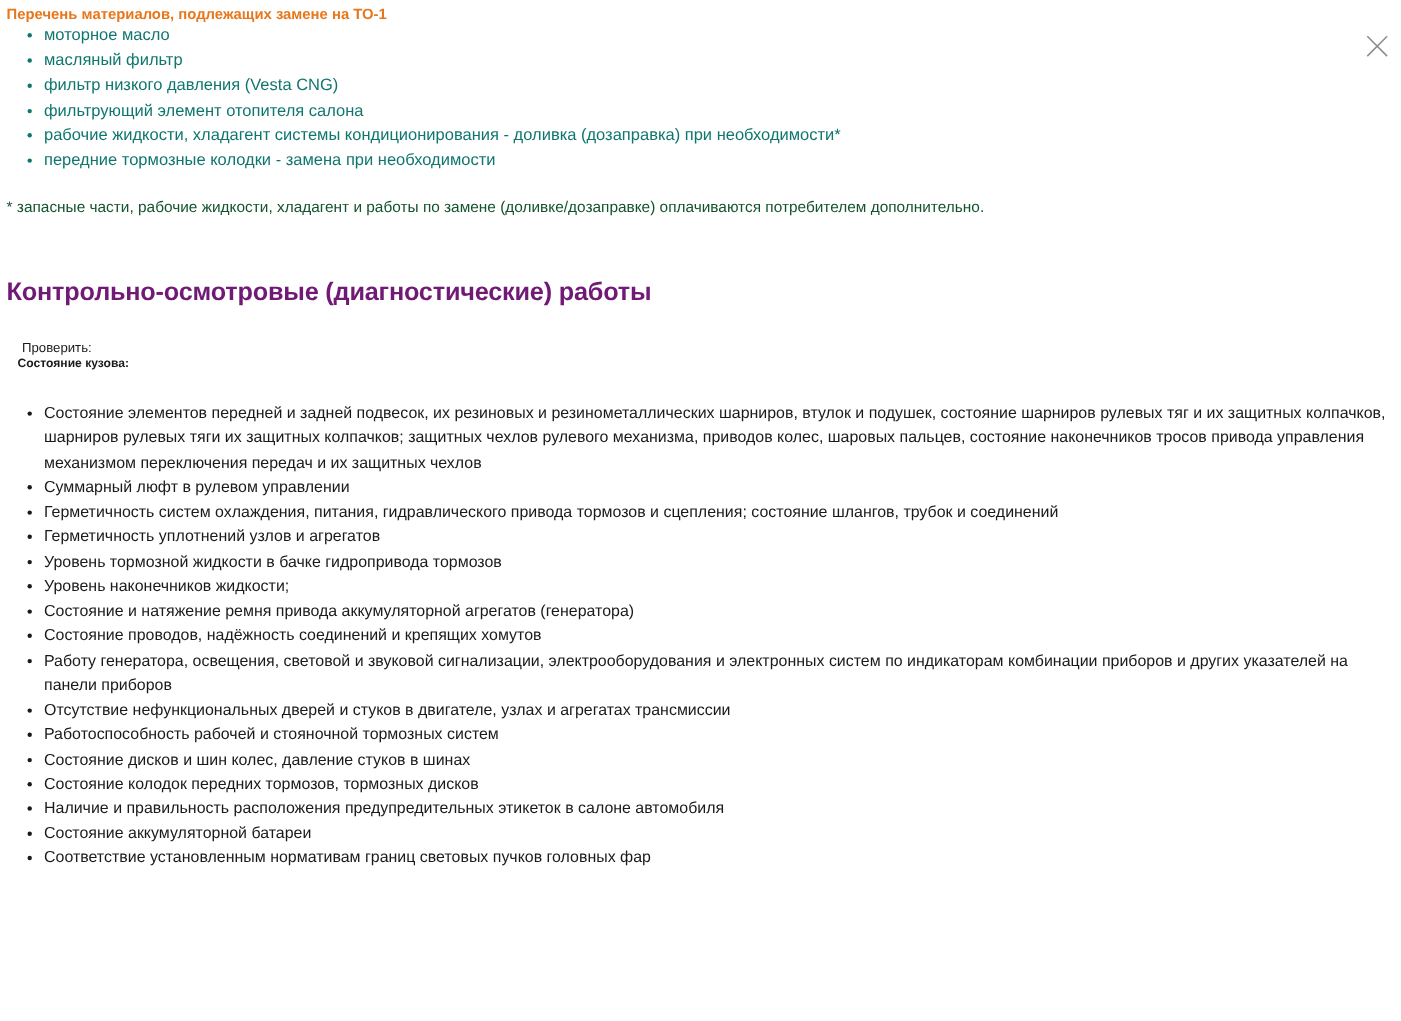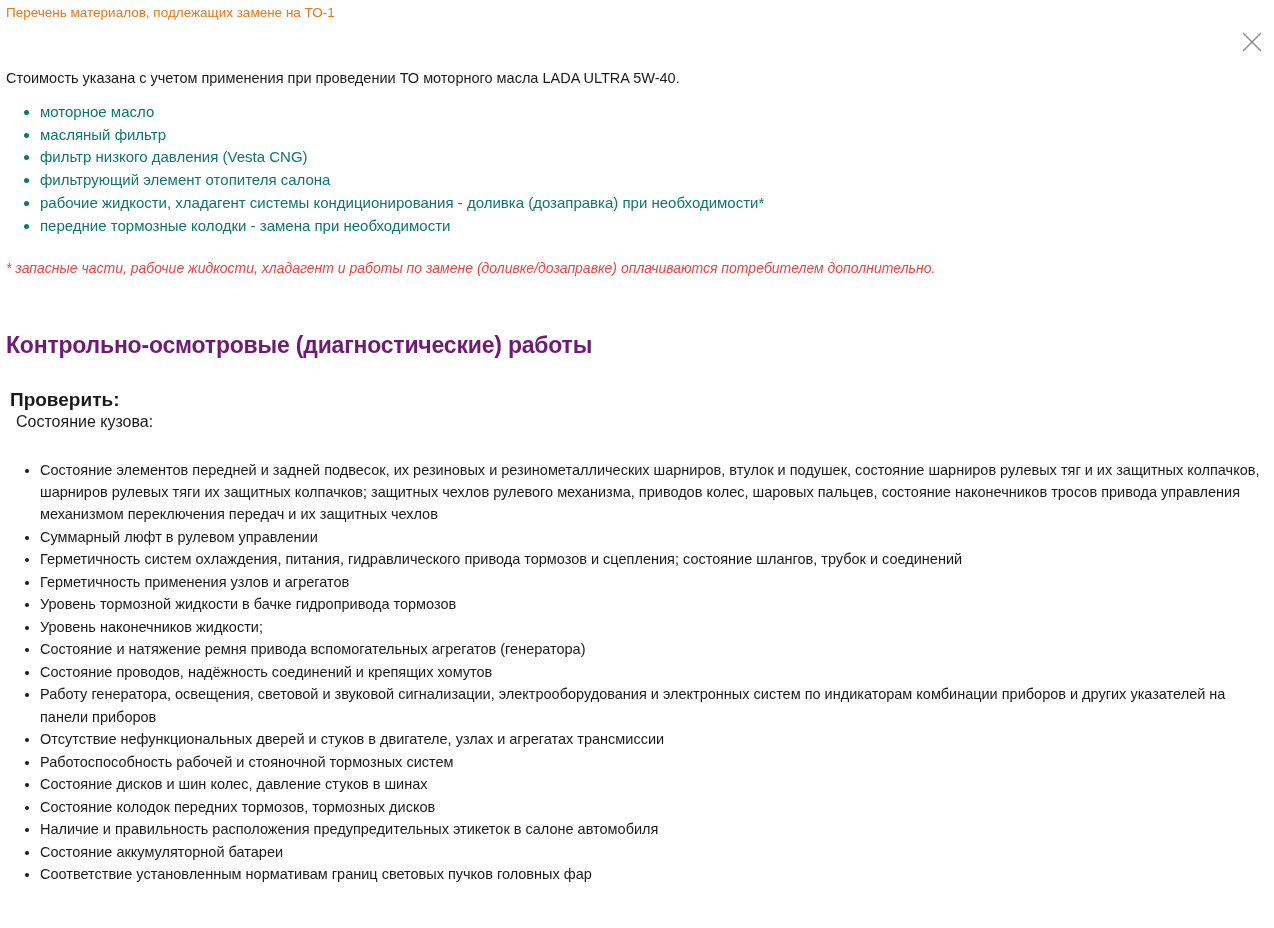--- a/index.html
+++ b/index.html
@@ -20,21 +20,21 @@
     position: relative;
     width: 1274px;
     min-height: 928px;
     padding: 0;
   }
   .doc-title {
     color: #e8761a;
     font-size: 13.5px;
     line-height: 1.2;
     padding: 5px 0 0 6px;
-    font-weight: normal;
+    font-weight: bold;
     margin: 0;
   }
   .close-btn {
     position: absolute;
     top: 28px;
     right: 8px;
     width: 28px;
     height: 28px;
     cursor: pointer;
     color: #888;
@@ -56,40 +56,40 @@
     margin: 0 0 0 0;
     padding-left: 34px;
     list-style: disc;
   }
   ul.bullets li {
     font-size: 15px;
     line-height: 1.52;
     color: #0f766e;
   }
   .footnote {
-    font-style: italic;
     font-size: 14px;
     margin: 22px 0 0 0;
-    color: #ef4444;
+    color: #14532d;
   }
   h2.section-title {
     font-size: 23px;
     font-weight: bold;
     margin: 56px 0 0 0;
     color: #701a75;
     letter-spacing: -0.2px;
   }
   .check-label {
-    font-size: 19px;
-    font-weight: bold;
-    margin: 30px 0 0 4px;
+    font-size: 12px;
+    font-weight: normal;
+    margin: 30px 0 0 14px;
   }
   .sub-label {
-    font-size: 16px;
+    font-size: 11px;
     margin: 2px 0 0 10px;
+    font-weight: bold;
   }
   ul.group-a {
     margin: 14px 0 0 0;
     padding-left: 34px;
     list-style: disc;
   }
   ul.group-a li {
     font-size: 14.5px;
     line-height: 1.55;
   }
@@ -113,21 +113,20 @@
 
   <div class="close-btn">
     <svg width="22" height="22" viewBox="0 0 22 22" aria-hidden="true">
       <line x1="2" y1="2" x2="20" y2="20" stroke="#8c8c8c" stroke-width="1.4"></line>
       <line x1="20" y1="2" x2="2" y2="20" stroke="#8c8c8c" stroke-width="1.4"></line>
     </svg>
   </div>
 
   <div class="content">
 
-    <p class="intro-note">Стоимость указана с учетом применения при проведении ТО моторного масла LADA ULTRA 5W-40.</p>
 
     <ul class="bullets">
       <li>моторное масло</li>
       <li>масляный фильтр</li>
       <li>фильтр низкого давления (Vesta CNG)</li>
       <li>фильтрующий элемент отопителя салона</li>
       <li>рабочие жидкости, хладагент системы кондиционирования - доливка (дозаправка) при необходимости*</li>
       <li>передние тормозные колодки - замена при необходимости</li>
     </ul>
 
@@ -136,24 +135,24 @@
     <h2 class="section-title">Контрольно-осмотровые (диагностические) работы</h2>
 
     <div class="check-label">Проверить:</div>
     <div class="sub-label">Состояние кузова:</div>
 
 
     <ul class="group-b">
       <li>Состояние элементов передней и задней подвесок, их резиновых и  резинометаллических шарниров, втулок и подушек, состояние шарниров рулевых тяг и их защитных колпачков, шарниров рулевых тяги их защитных колпачков; защитных  чехлов рулевого механизма, приводов колес, шаровых пальцев, состояние наконечников тросов привода управления механизмом переключения передач и их защитных чехлов</li>
       <li>Суммарный люфт в рулевом управлении</li>
       <li>Герметичность систем охлаждения, питания, гидравлического привода тормозов и сцепления; состояние шлангов, трубок и соединений</li>
-      <li>Герметичность применения узлов и агрегатов</li>
+      <li>Герметичность уплотнений узлов и агрегатов</li>
       <li>Уровень тормозной жидкости в бачке гидропривода тормозов</li>
       <li>Уровень наконечников жидкости;</li>
-      <li>Состояние и натяжение ремня привода вспомогательных агрегатов (генератора)</li>
+      <li>Состояние и натяжение ремня привода аккумуляторной агрегатов (генератора)</li>
       <li>Состояние проводов, надёжность соединений и крепящих хомутов</li>
       <li>Работу генератора, освещения, световой и звуковой сигнализации, электрооборудования и электронных систем по индикаторам комбинации приборов и других указателей на панели приборов</li>
       <li>Отсутствие нефункциональных дверей и стуков в двигателе, узлах и агрегатах трансмиссии</li>
       <li>Работоспособность рабочей и стояночной тормозных систем</li>
       <li>Состояние дисков и шин колес, давление стуков в шинах</li>
       <li>Состояние колодок передних тормозов, тормозных дисков</li>
       <li>Наличие и правильность расположения предупредительных этикеток в салоне автомобиля</li>
       <li>Состояние аккумуляторной батареи</li>
       <li>Соответствие установленным нормативам границ световых пучков головных фар</li>
 

